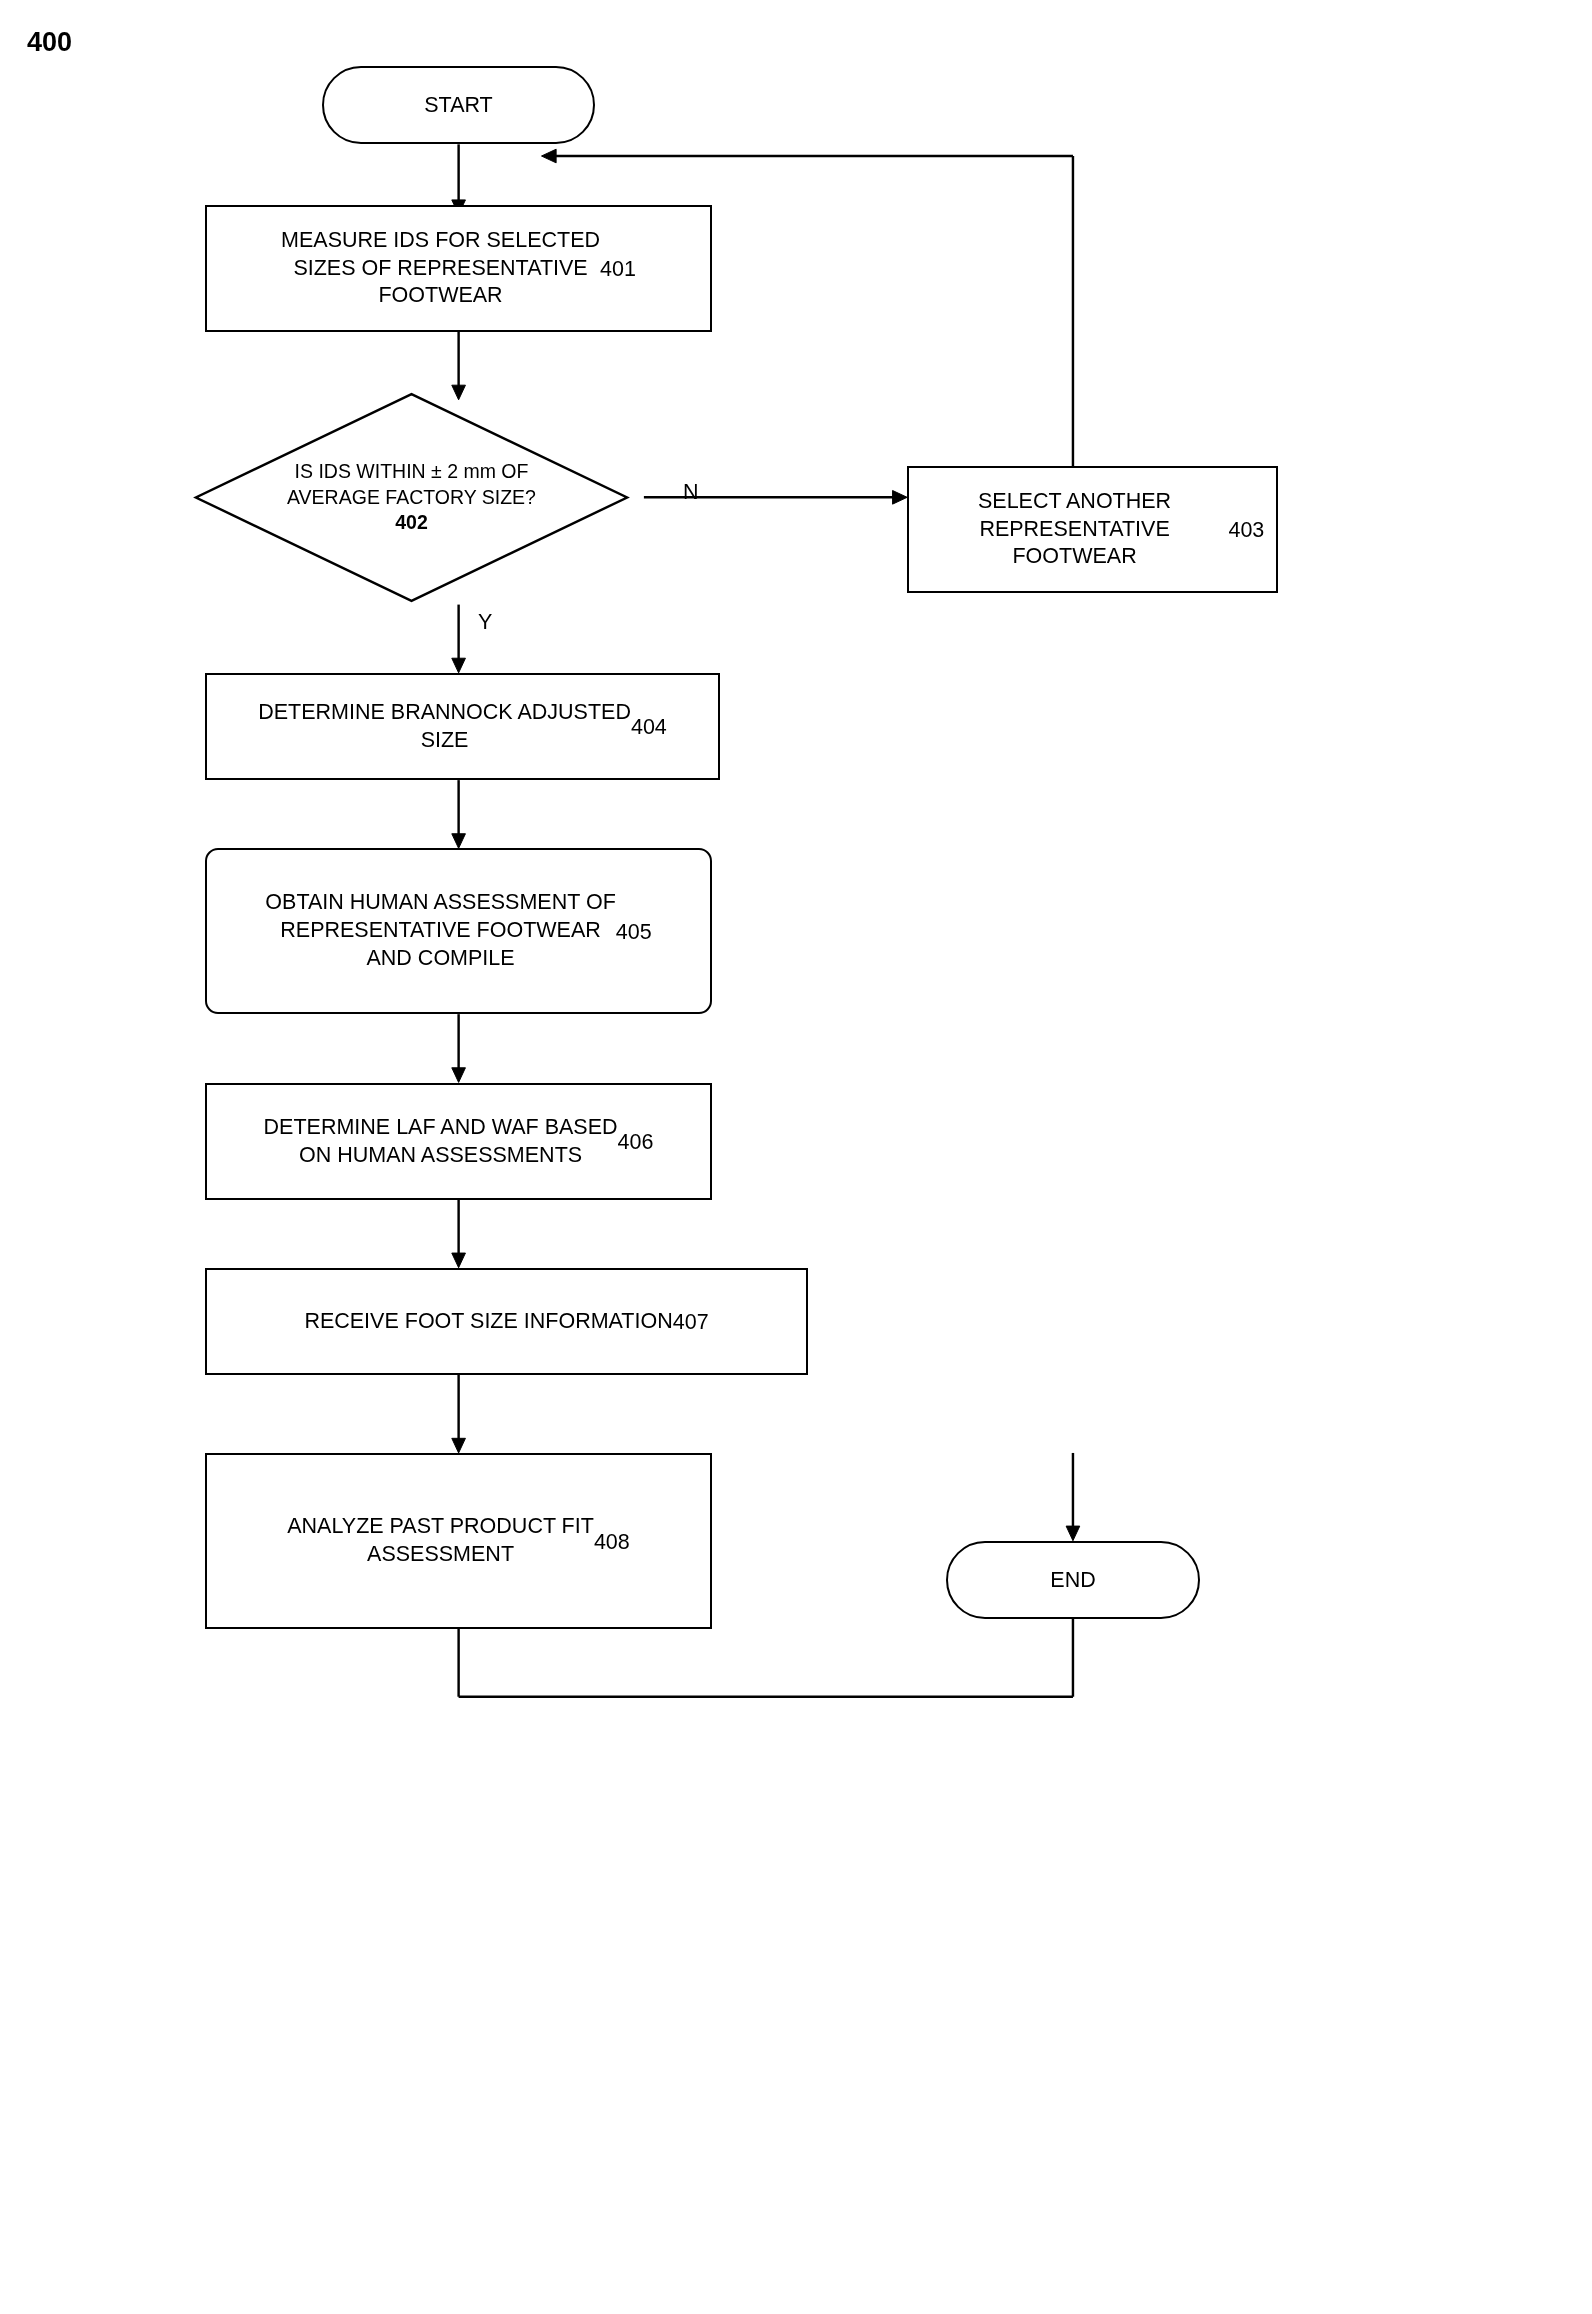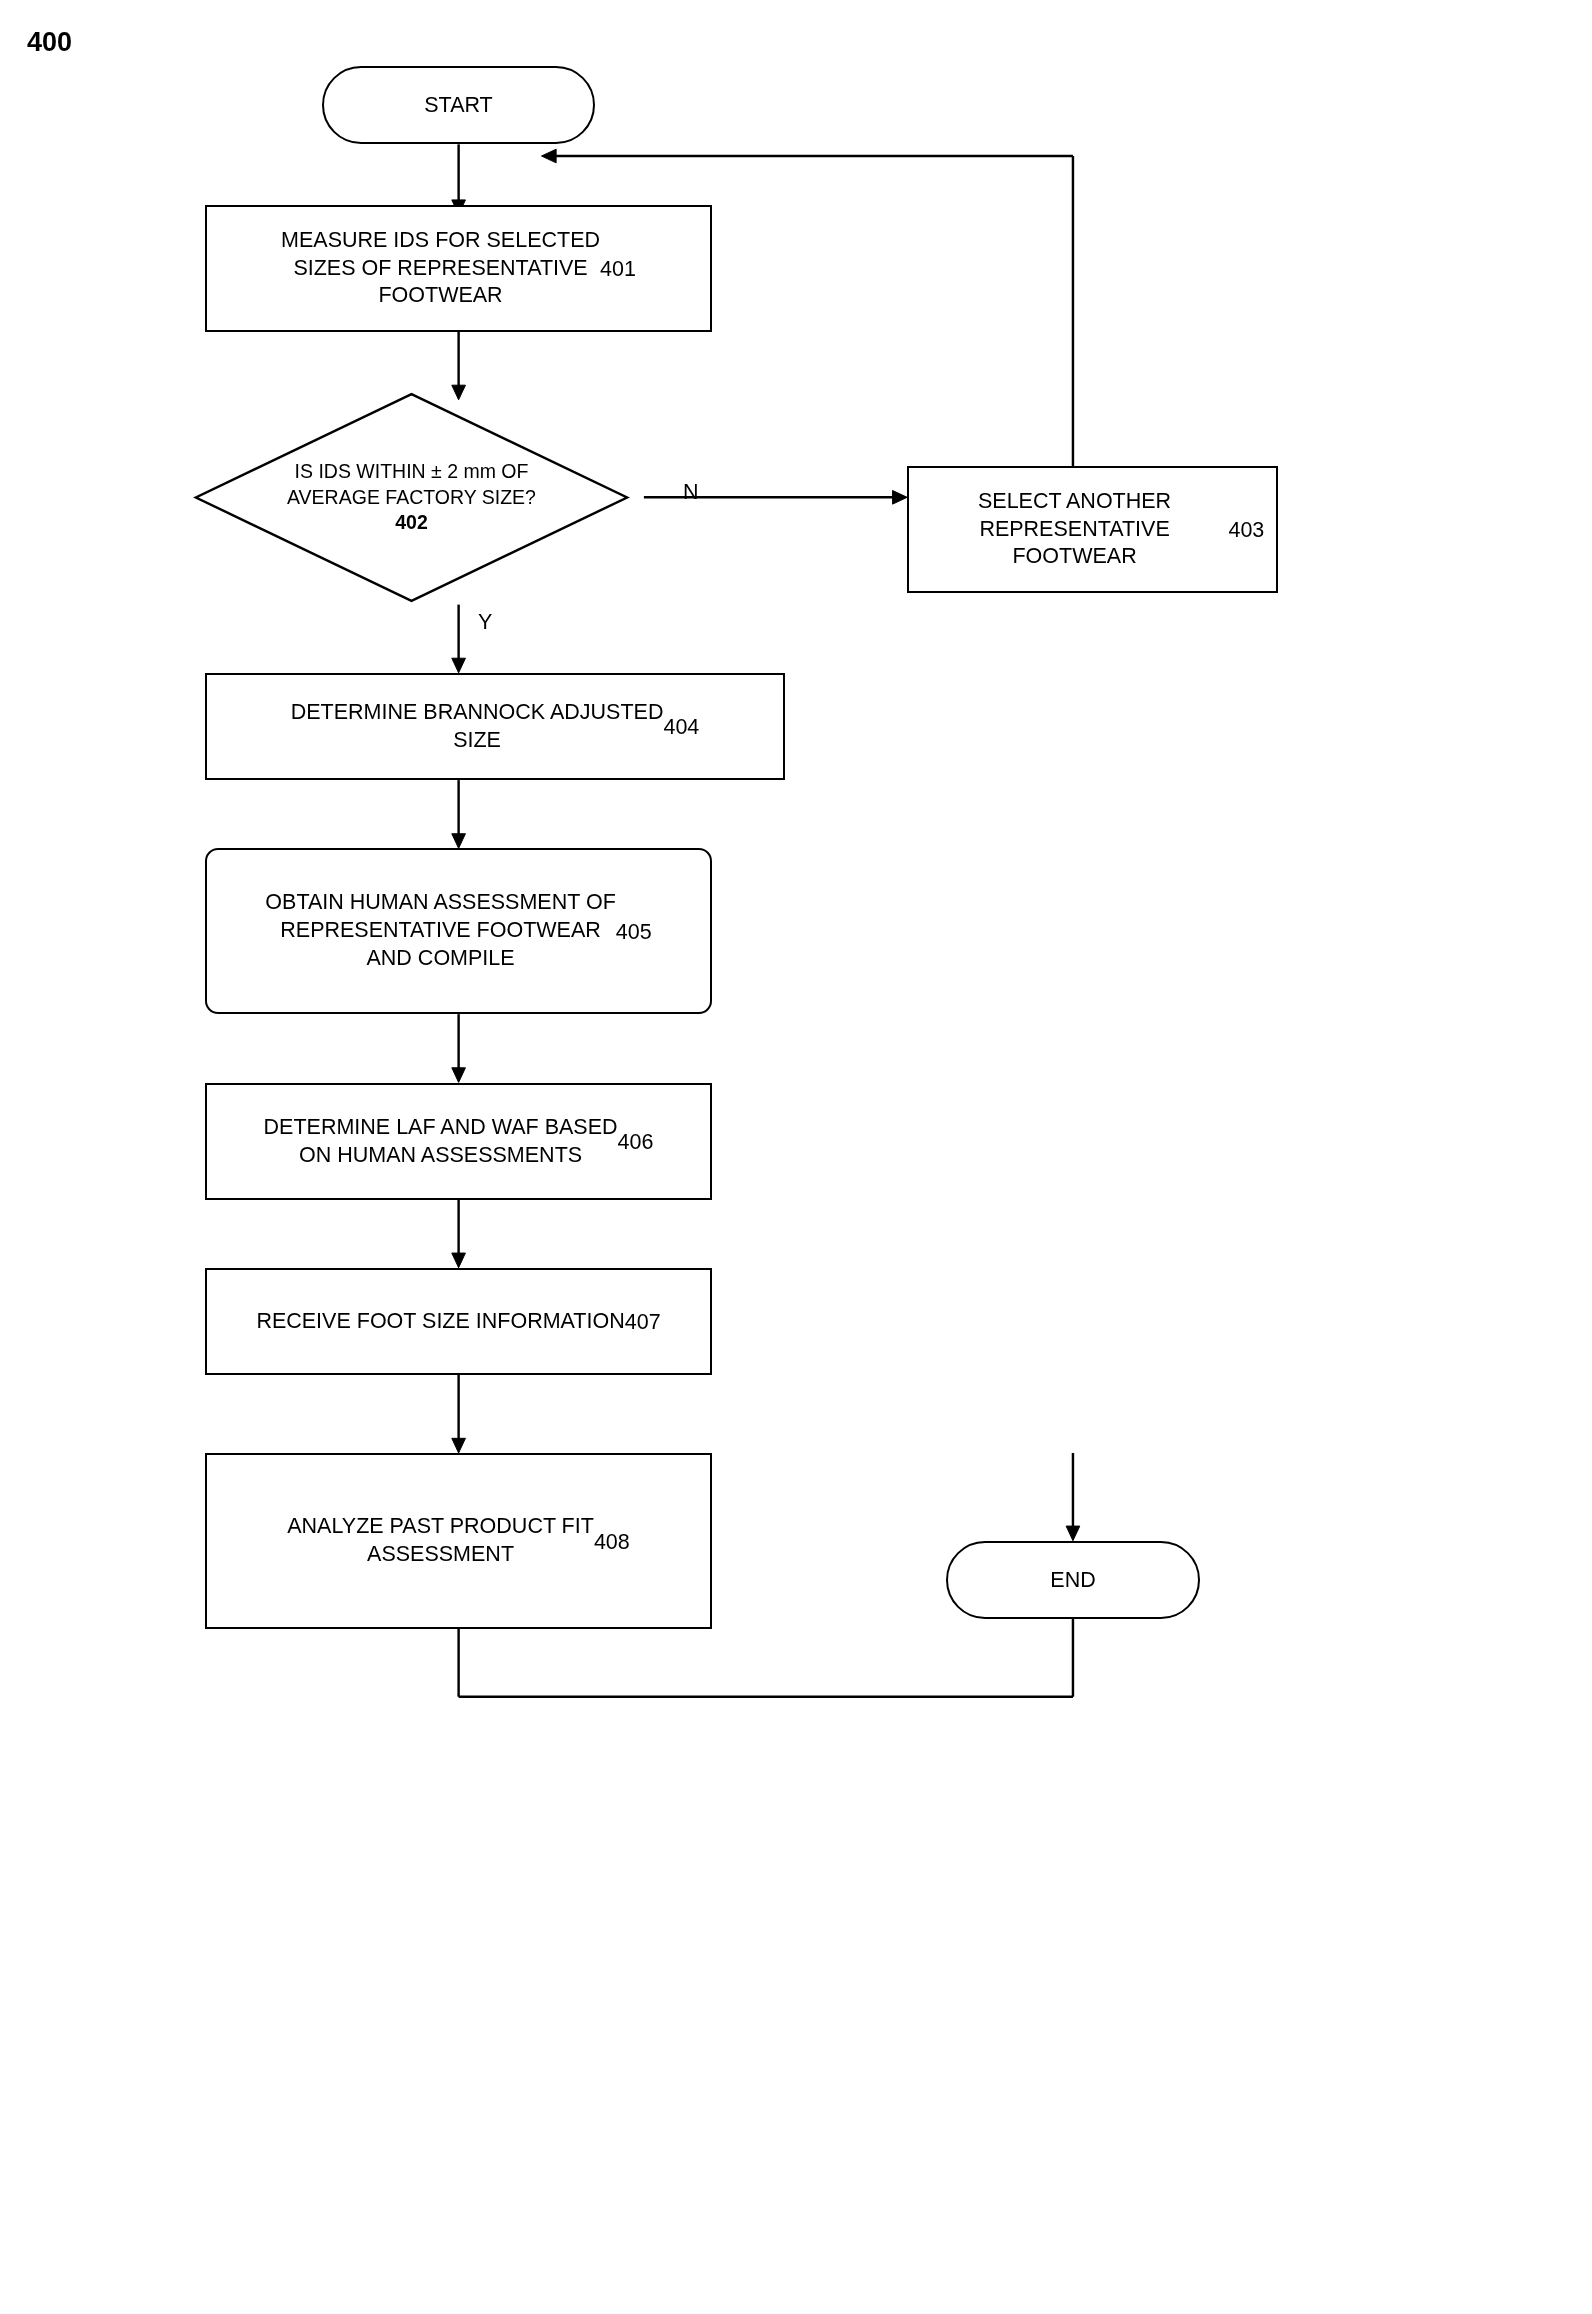--- a/index.html
+++ b/index.html
@@ -180,36 +180,36 @@
         <div class="step-num">402</div>
       </div>
     </div>
   </div>
 
   <div class="fc-box" style="left:907px; top:466px; width:371px; height:127px;">
     <span>SELECT ANOTHER<br>REPRESENTATIVE FOOTWEAR</span>
     <span class="step-num">403</span>
   </div>
 
-  <div class="fc-box" style="left:205px; top:673px; width:580px; height:107px;">
+  <div class="fc-box" style="left:205px; top:673px; width:515px; height:107px;">
     <span>DETERMINE BRANNOCK ADJUSTED<br>SIZE</span>
     <span class="step-num">404</span>
   </div>
 
   <div class="fc-box" style="left:205px; top:848px; width:507px; height:166px;border-radius:13px;">
     <span>OBTAIN HUMAN ASSESSMENT OF<br>REPRESENTATIVE FOOTWEAR<br>AND COMPILE</span>
     <span class="step-num">405</span>
   </div>
 
   <div class="fc-box" style="left:205px; top:1083px; width:507px; height:117px;">
     <span>DETERMINE LAF AND WAF BASED<br>ON HUMAN ASSESSMENTS</span>
     <span class="step-num">406</span>
   </div>
 
-  <div class="fc-box" style="left:205px; top:1268px; width:507px; height:107px;">
+  <div class="fc-box" style="left:205px; top:1268px; width:603px; height:107px;">
     <span>RECEIVE FOOT SIZE INFORMATION</span>
     <span class="step-num">407</span>
   </div>
 
   <div class="fc-box" style="left:205px; top:1453px; width:507px; height:176px;">
     <span>ANALYZE PAST PRODUCT FIT<br>ASSESSMENT</span>
     <span class="step-num">408</span>
   </div>
 
 

